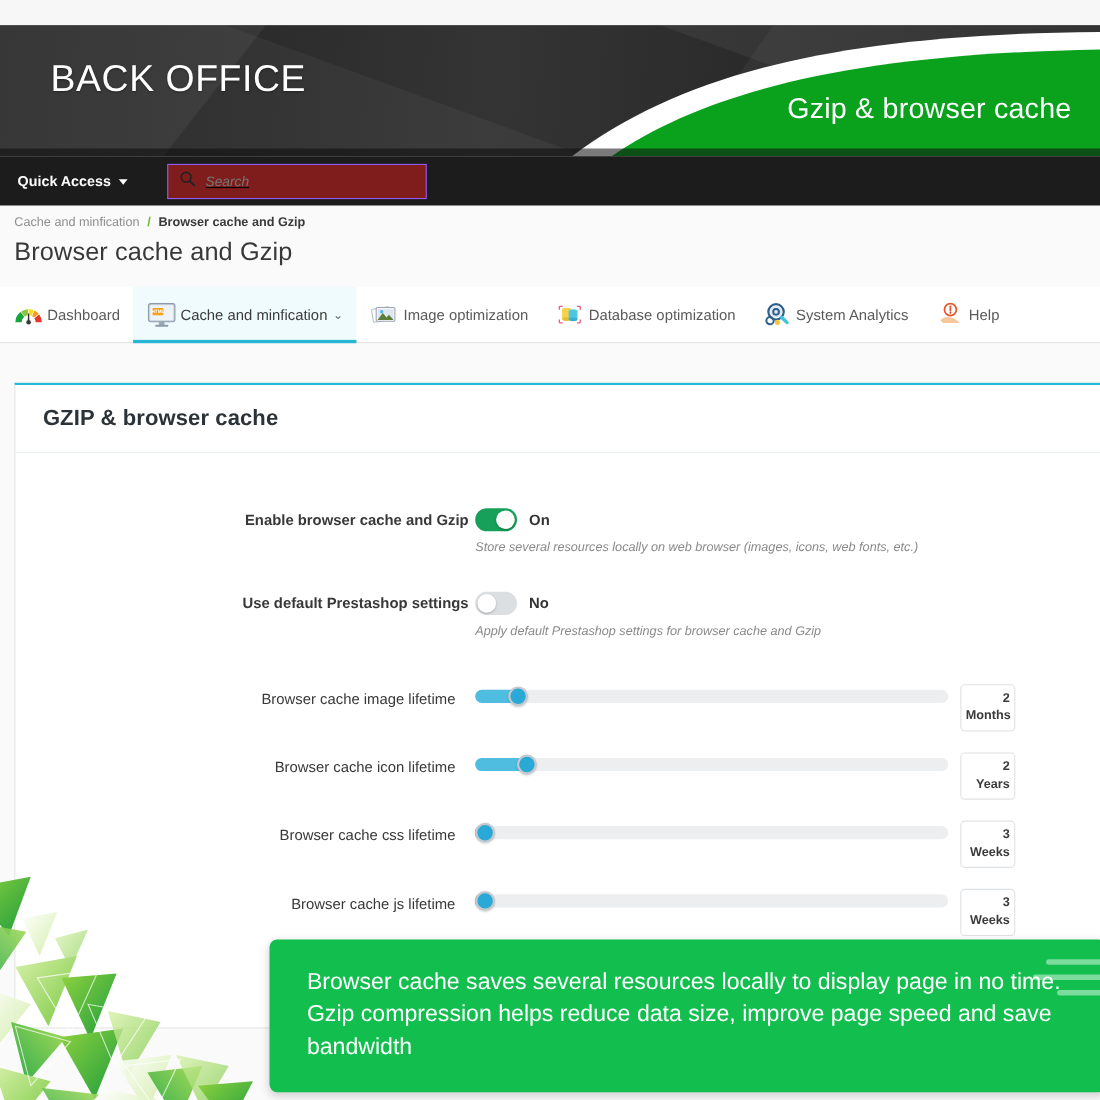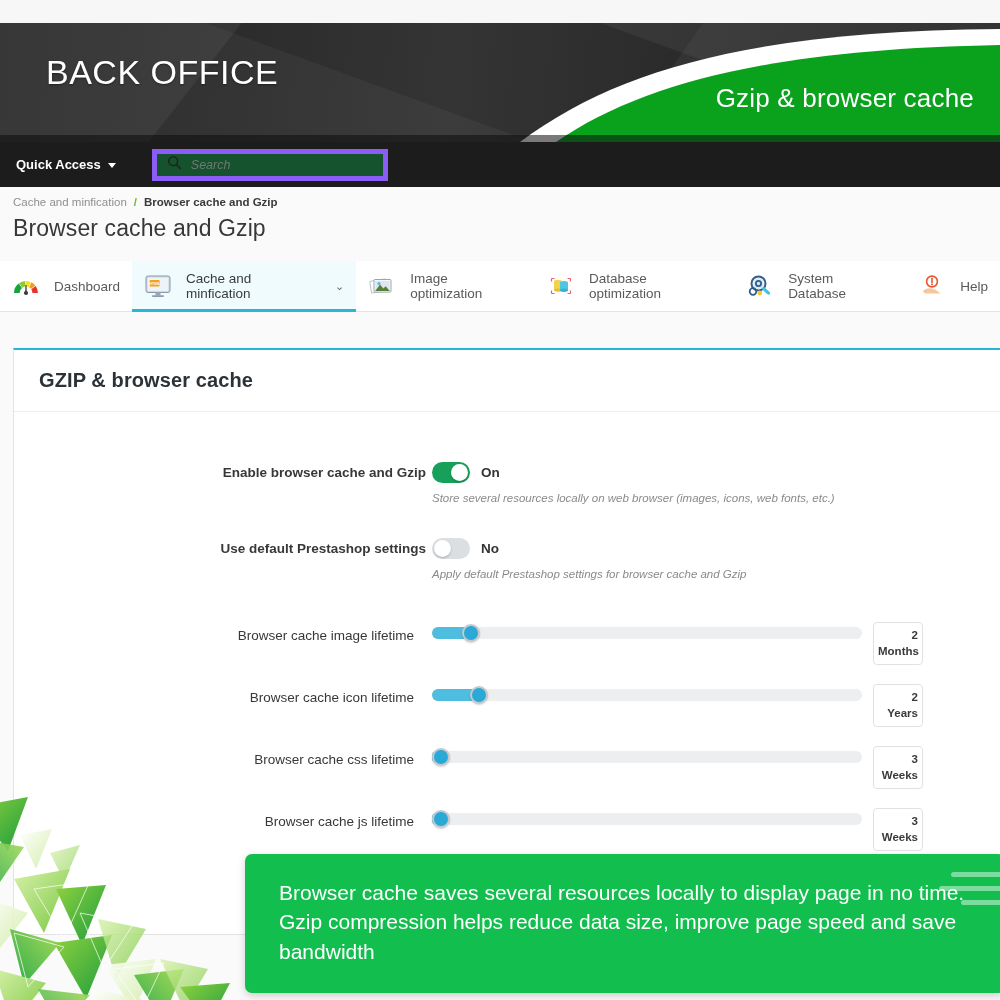--- a/index.html
+++ b/index.html
@@ -41,23 +41,24 @@
   .quick-access {
     color: #ffffff; font-size: 13px; font-weight: bold;
     padding: 0 14px 0 16px; display: flex; align-items: center; gap: 7px;
     height: 100%; cursor: pointer;
   }
   .caret-down {
     width: 0; height: 0; border-left: 4.5px solid transparent;
     border-right: 4.5px solid transparent; border-top: 5px solid #fff; margin-top: 2px;
   }
   .searchbox {
-    margin-left: 22px; width: 236px; height: 32px; background: #14532d;
+    margin-left: 22px; width: 236px; height: 32px; background: #7f1d1d;
     display: flex; align-items: center; gap: 9px; padding: 0 10px;
-    border: 5px solid #8b5cf6;
+    border: 1px solid #8b5cf6;
+    text-decoration: underline;
   }
   .searchbox .mag { flex: 0 0 auto; }
   .search-input {
     border: none; outline: none; font-size: 12.5px; font-style: italic;
     color: #8d9aa6; width: 100%; font-family: "Liberation Sans", sans-serif;
     background: transparent;
   }
 
   
   .crumbwrap { position: absolute; top: 164px; left: 0; width: 1000px; background: #fafafa; }
@@ -67,21 +68,21 @@
   .crumbs .lnk { cursor: pointer; }
   .pagetitle { padding: 7px 0 0 13px; font-size: 23px; color: #383838; font-weight: 400; letter-spacing: .1px; }
 
   
   .tabs {
     position: absolute; top: 238px; left: 0; width: 1000px; height: 51px;
     background: #ffffff; border-bottom: 1px solid #e3e3e3;
     display: flex; align-items: stretch;
   }
   .tab {
-    display: flex; align-items: center; gap: 14px; padding: 0 12px;
+    display: flex; align-items: center; gap: 3px; padding: 0 12px;
     font-size: 13.5px; color: #5a5a5a; cursor: pointer; position: relative;
   }
   .tab.active { background: #effbfd; color: #3b3b3b; }
   .tab.active::after {
     content: ""; position: absolute; left: 0; right: 0; bottom: -1px; height: 3px; background: #25b7d3;
   }
   .tab .ic { width: 28px; height: 26px; flex: 0 0 28px; position: relative; }
   .tab .chev { margin-left: 2px; font-size: 11px; color: #6b6b6b; }
 
   
@@ -261,21 +262,21 @@
       <span class="ic">
         <svg width="28" height="26" viewBox="0 0 28 26">
           <circle cx="12.5" cy="10.5" r="7" fill="none" stroke="#2f5f8a" stroke-width="2"></circle>
           <circle cx="12.5" cy="10.5" r="5.4" fill="#dce8f3"></circle>
           <circle cx="12.5" cy="10.5" r="2.6" fill="none" stroke="#2f5f8a" stroke-width="1.8"></circle>
           <line x1="17.6" y1="15.6" x2="22.5" y2="20.2" stroke="#3fc3dd" stroke-width="3" stroke-linecap="round"></line>
           <circle cx="7" cy="18.5" r="3.3" fill="none" stroke="#2f5f8a" stroke-width="1.8"></circle>
           <circle cx="13.8" cy="20" r="2.4" fill="#f5c63a"></circle>
         </svg>
       </span>
-      <span>System Database</span>
+      <span>System Analytics</span>
     </div>
 
     <div class="tab">
       <span class="ic">
         <svg width="28" height="26" viewBox="0 0 28 26">
           <circle cx="14" cy="8.5" r="5.4" fill="#ffffff" stroke="#e8562e" stroke-width="1.6"></circle>
           <line x1="14" y1="5.5" x2="14" y2="9.6" stroke="#e8562e" stroke-width="1.6" stroke-linecap="round"></line>
           <circle cx="14" cy="11.4" r="0.95" fill="#e8562e"></circle>
           <path d="M5 18 C8 14.6 12.6 14.6 16 16.2 C18.4 17.3 20.6 18.6 22.4 20.6 L7.6 20.6 C6.4 20.1 5.4 19.2 5 18 Z" fill="#f6c79b"></path>
         </svg>

